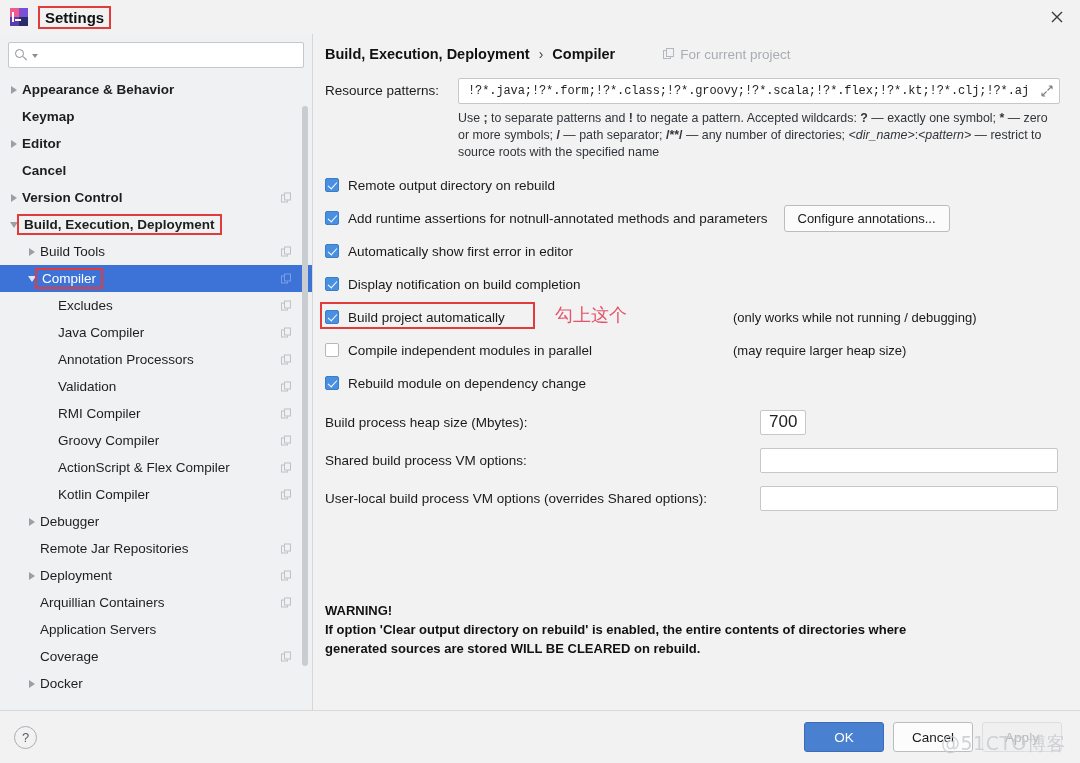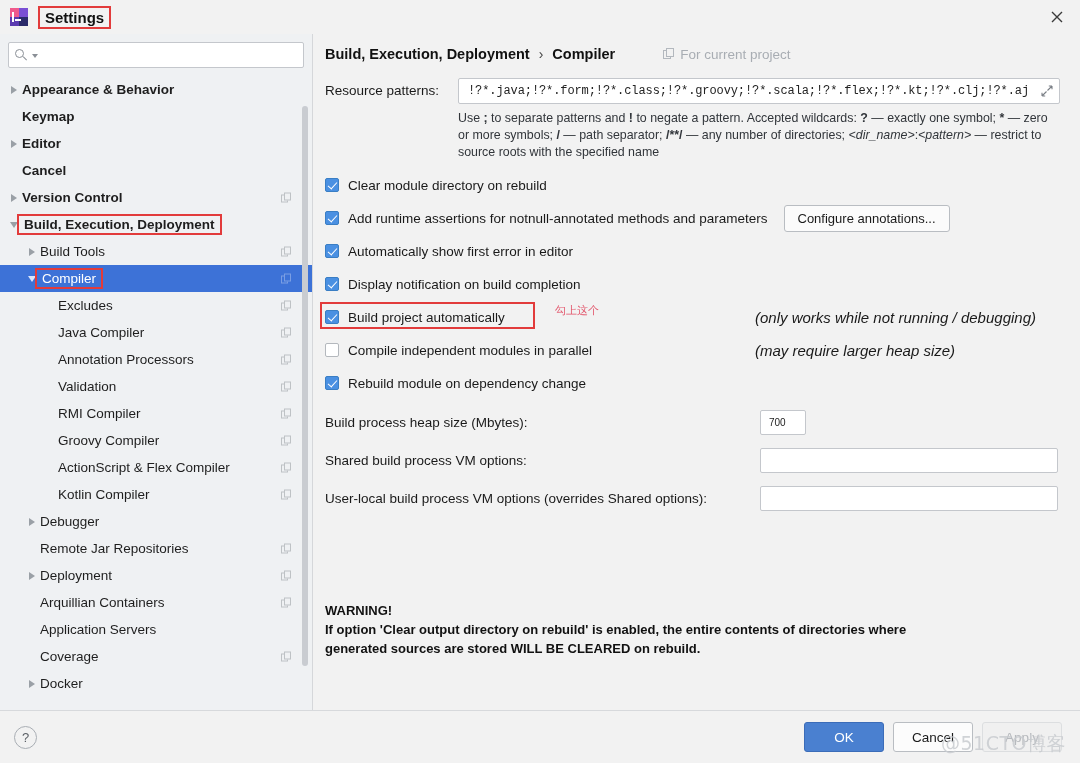--- a/index.html
+++ b/index.html
@@ -82,29 +82,29 @@
   .hint i { font-style:italic; }
 
   .checks { margin-top:12px; }
   .chk-row { display:flex; align-items:center; height:24px; margin-bottom:9px; position:relative; }
   .chk { width:14px; height:14px; flex:0 0 14px; border-radius:2px; position:relative; margin-right:9px; }
   .chk.on { background:#4a90e2; border:1px solid #3a7ec4; }
   .chk.off { background:#fff; border:1px solid #b4b8bd; }
   .chk.on::after { content:""; position:absolute; left:3.5px; top:1px; width:4px; height:8px; border:solid #fff; border-width:0 1.8px 1.8px 0; transform:rotate(42deg); }
   .chk-label { font-size:13.5px; color:#1a1a1a; white-space:nowrap; }
   .btn-annot { margin-left:16px; height:27px; padding:0 13px; background:#fbfbfb; border:1px solid #b9bdc2; border-radius:3px; font-size:13px; color:#1a1a1a; display:inline-flex; align-items:center; cursor:pointer; font-family:"Liberation Sans", sans-serif; }
-  .side-note { position:absolute; left:430px; font-size:15px; color:#1a1a1a; white-space:nowrap;font-style:italic; }
-  .cn-note { position:absolute; left:230px; top:-2px; font-size:11px; color:#e2546a; white-space:nowrap; font-family:"DejaVu Sans", sans-serif; }
+  .side-note { position:absolute; left:408px; font-size:13px; color:#1a1a1a; white-space:nowrap; }
+  .cn-note { position:absolute; left:230px; top:-2px; font-size:18px; color:#e2546a; white-space:nowrap; font-family:"DejaVu Sans", sans-serif; }
   .chk-hl { position:absolute; left:-5px; top:-3px; width:215px; height:27px; border:2px solid #e23b3b; pointer-events:none; }
 
   .fields { margin-top:14px; }
   .f-row { display:flex; align-items:center; height:26px; margin-bottom:12px; }
   .f-label { font-size:13.5px; color:#1a1a1a; white-space:nowrap; }
   .f-input { background:#fff; border:1px solid #c4c7cc; border-radius:2px; height:25px; display:flex; align-items:center; padding:0 6px; }
-  .f-input input { border:0; outline:0; background:transparent; font-family:"Liberation Sans", sans-serif; font-size:10px; width:100%; color:#222; }
+  .f-input input { border:0; outline:0; background:transparent; font-family:"Liberation Sans", sans-serif; font-size:17px; width:100%; color:#222; }
   .f-heap { position:absolute; left:435px; width:46px; }
   .f-vm { position:absolute; left:435px; width:298px; }
   .rel { position:relative; }
 
   .warning { position:absolute; left:12px; bottom:52px; font-size:13px; font-weight:700; line-height:19px; color:#111; }
 
   
   .footer { flex:0 0 53px; height:53px; background:#f2f2f2; border-top:1px solid #d7d9dc; display:flex; align-items:center; padding:0 18px 0 14px; position:relative; }
   .help-btn { width:23px; height:23px; border:1px solid #a9aeb4; border-radius:50%; display:flex; align-items:center; justify-content:center; font-size:13px; color:#5b6066; cursor:pointer; }
   .footer-spacer { flex:1 1 auto; }
@@ -379,21 +379,21 @@
 
       <div class="hint">
         Use <b>;</b> to separate patterns and <b>!</b> to negate a pattern. Accepted wildcards: <b>?</b> — exactly one symbol; <b>*</b> — zero
         or more symbols; <b>/</b> — path separator; <b>/**/</b> — any number of directories; <i>&lt;dir_name&gt;</i>:<i>&lt;pattern&gt;</i> — restrict to
         source roots with the specified name
       </div>
 
       <div class="checks" id="checks">
           <div class="chk-row">
             <span class="chk on"></span>
-            <span class="chk-label">Clear module directory on rebuild</span>
+            <span class="chk-label">Remote output directory on rebuild</span>
           </div>
           <div class="chk-row">
             <span class="chk on"></span>
             <span class="chk-label">Add runtime assertions for notnull-annotated methods and parameters</span>
             <span class="btn-annot">Configure annotations...</span>
           </div>
           <div class="chk-row">
             <span class="chk on"></span>
             <span class="chk-label">Automatically show first error in editor</span>
           </div>

